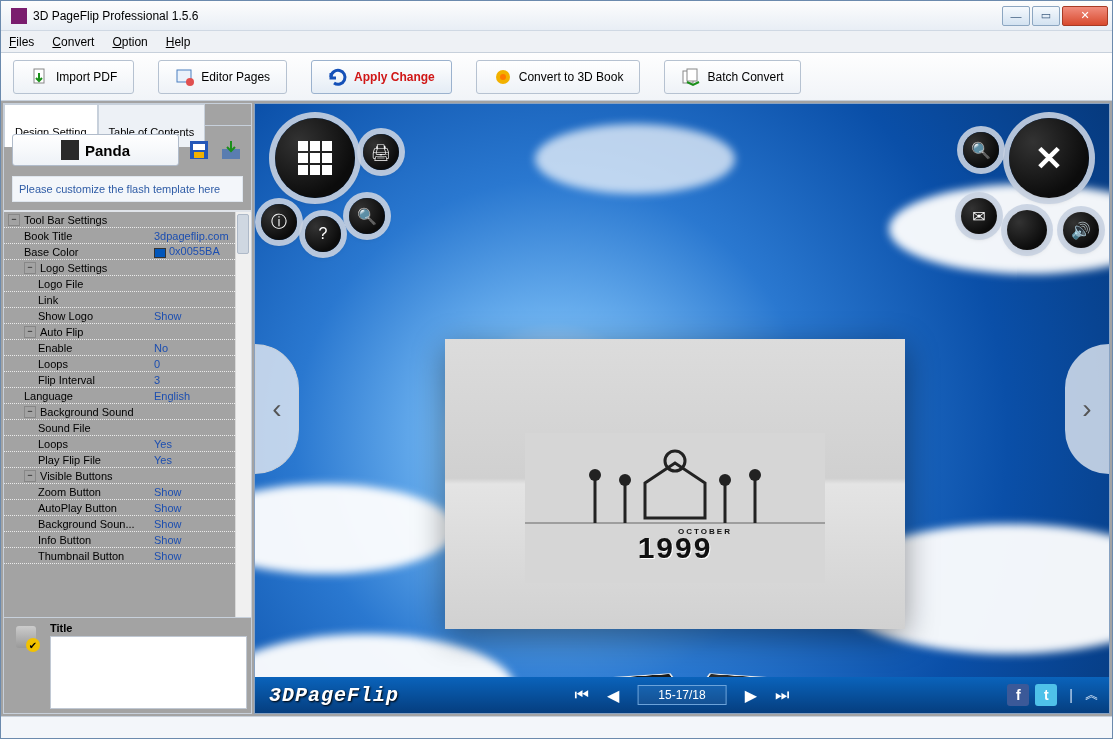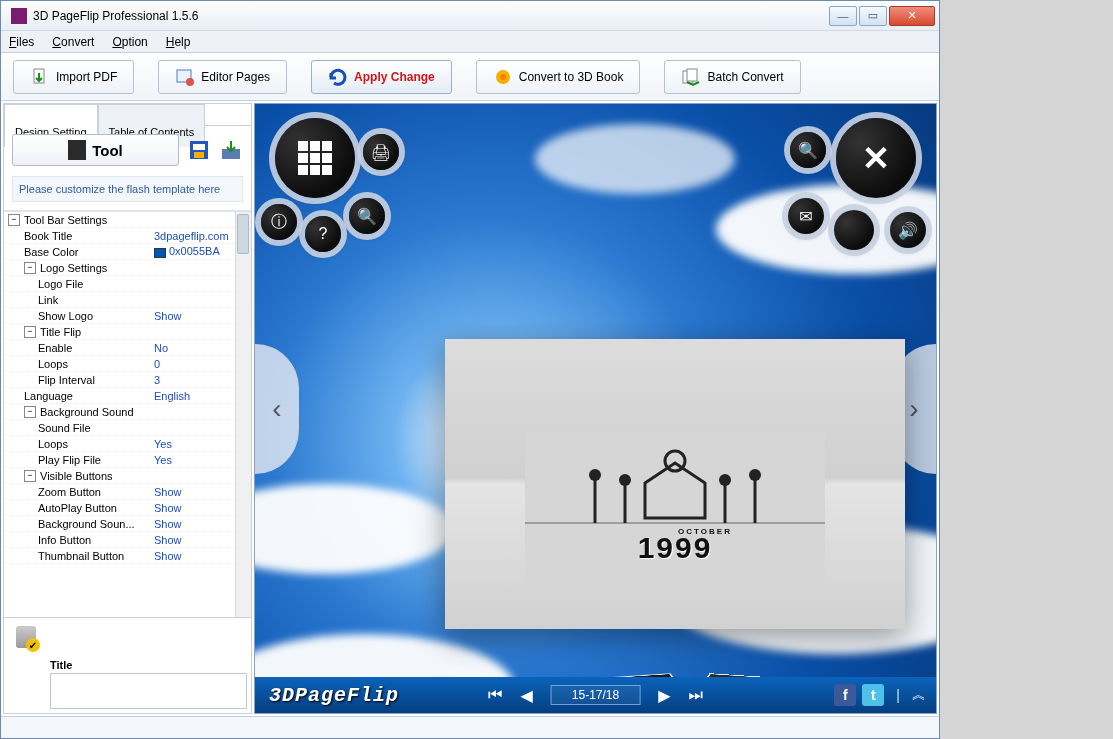--- a/index.html
+++ b/index.html
@@ -1,17 +1,17 @@
 <!DOCTYPE html>
 <html><head>
 <meta charset="utf-8">
 <style>
 * { box-sizing: border-box; margin: 0; padding: 0; font-family: "Segoe UI", Tahoma, sans-serif; }
 body { background: #d5d5d5; overflow: hidden; }
-.window { width: 940px; height: 739px; background: #ffffff; border: 1px solid #6b8aad; display: flex; flex-direction: column; }
+.window { width: 1113px; height: 739px; background: #a3a3a3; border: 1px solid #6b8aad; display: flex; flex-direction: column; }
 
 
 .titlebar { height: 30px; background: linear-gradient(#fdfdfd,#e8eef5); display: flex; align-items: center; padding: 0 4px; border-bottom: 1px solid #cfd8e3; }
 .titlebar .app-icon { width: 16px; height: 16px; background: #7a1d6e; margin: 0 6px; }
 .titlebar .title { font-size: 12px; flex: 1; color: #000; }
 .winbtns { display: flex; gap: 2px; }
 .winbtn { width: 28px; height: 20px; border: 1px solid #8ca6c1; background: linear-gradient(#f5f9fd,#d3e2f1); border-radius: 2px; display:flex; align-items:center; justify-content:center; font-size:11px; color:#405e80;}
 .winbtn.close { width: 46px; background: linear-gradient(#f08d7e,#d84a2e); color:#fff; border-color:#a73a25;}
 
 
@@ -52,21 +52,21 @@
 .colorbox { width:12px; height:10px; background:#0055BA; border:1px solid #333; display:inline-block; margin-right:3px; vertical-align:middle;}
 
 .scroll-hint { position:absolute; right:0; top:0; bottom:0; width:16px; background:#f0f0f0; border-left:1px solid #d8d8d8;}
 .scroll-thumb {position:absolute; right:2px; top:2px; width:12px; height:40px; background:#cfd7e1; border:1px solid #aeb9c8; border-radius:2px;}
 
 .title-area { height:96px; border-top:1px solid #c7d0db; display:flex; padding:4px; gap:6px; font-size:11px;}
 .title-area .ico { width:36px; display:flex; align-items:flex-start; justify-content:center; padding-top:4px;}
 .title-area .db-ico{ width:20px;height:22px; background:linear-gradient(#ccc,#999); border-radius:3px; position:relative;}
 .title-area .db-ico::after{content:"✔"; position:absolute; right:-4px; bottom:-4px; background:#f2c200; border-radius:50%; width:14px; height:14px; font-size:10px; display:flex; align-items:center; justify-content:center;}
 .title-area .fld { flex:1; display:flex; flex-direction:column;}
-.title-area .lbl { font-weight:bold; margin-bottom:2px;margin-top:37px;}
+.title-area .lbl { font-weight:bold; margin-bottom:2px;}
 .title-area textarea { flex:1; border:1px solid #c0c8d3; resize:none; font-size:11px; padding:2px;}
 
 
 .preview { flex:1; position:relative; background: radial-gradient(circle at 35% 55%, #fff 0%, #eaf4ff 6%, #6db2f0 18%, #2a78d0 40%, #0a4fa8 70%, #063a7e 100%); border:1px solid #88a2c2; overflow:hidden;}
 
 .clouds{position:absolute;inset:0;}
 .cloud{position:absolute; background:#fff; filter:blur(4px); opacity:0.95; border-radius:50%;}
 
 .hud-btn { position:absolute; border-radius:50%; background:radial-gradient(circle at 30% 30%, #333 0%, #0c0c0c 70%); box-shadow:0 0 0 6px rgba(200,210,225,0.9), 0 2px 6px rgba(0,0,0,0.5); display:flex; align-items:center; justify-content:center; color:#fff; }
 .hud-lg{ width:80px; height:80px;}
@@ -179,21 +179,21 @@
       <div class="tabs">
         <div class="tab active">Design Setting</div>
         <div class="tab">Table of Contents</div>
         <div class="tabs-fill"></div>
       </div>
 
       <div class="panel-top">
         <div class="panda-row">
           <div class="panda-btn">
             <span class="bico"></span>
-            <span>Tool</span>
+            <span>Panda</span>
           </div>
           <div class="mini-ico">
             <svg width="22" height="22">
                 <rect x="2" y="2" width="18" height="18" fill="#2457b8"></rect>
                 <rect x="5" y="5" width="12" height="6" fill="#fff"></rect>
                 <rect x="6" y="13" width="10" height="6" fill="#f2b100"></rect>
               </svg>
           </div>
           <div class="mini-ico">
             <svg width="22" height="22">
@@ -246,21 +246,21 @@
           </div>
           <div class="prow">
             <div class="pname indent2">
               <span>Show Logo</span>
             </div>
             <div class="pval"><span>Show</span></div>
           </div>
           <div class="prow">
             <div class="pname indent1">
               <span class="toggle">−</span>
-              <span>Title Flip</span>
+              <span>Auto Flip</span>
             </div>
             <div class="pval"></div>
           </div>
           <div class="prow">
             <div class="pname indent2">
               <span>Enable</span>
             </div>
             <div class="pval"><span>No</span></div>
           </div>
           <div class="prow">

